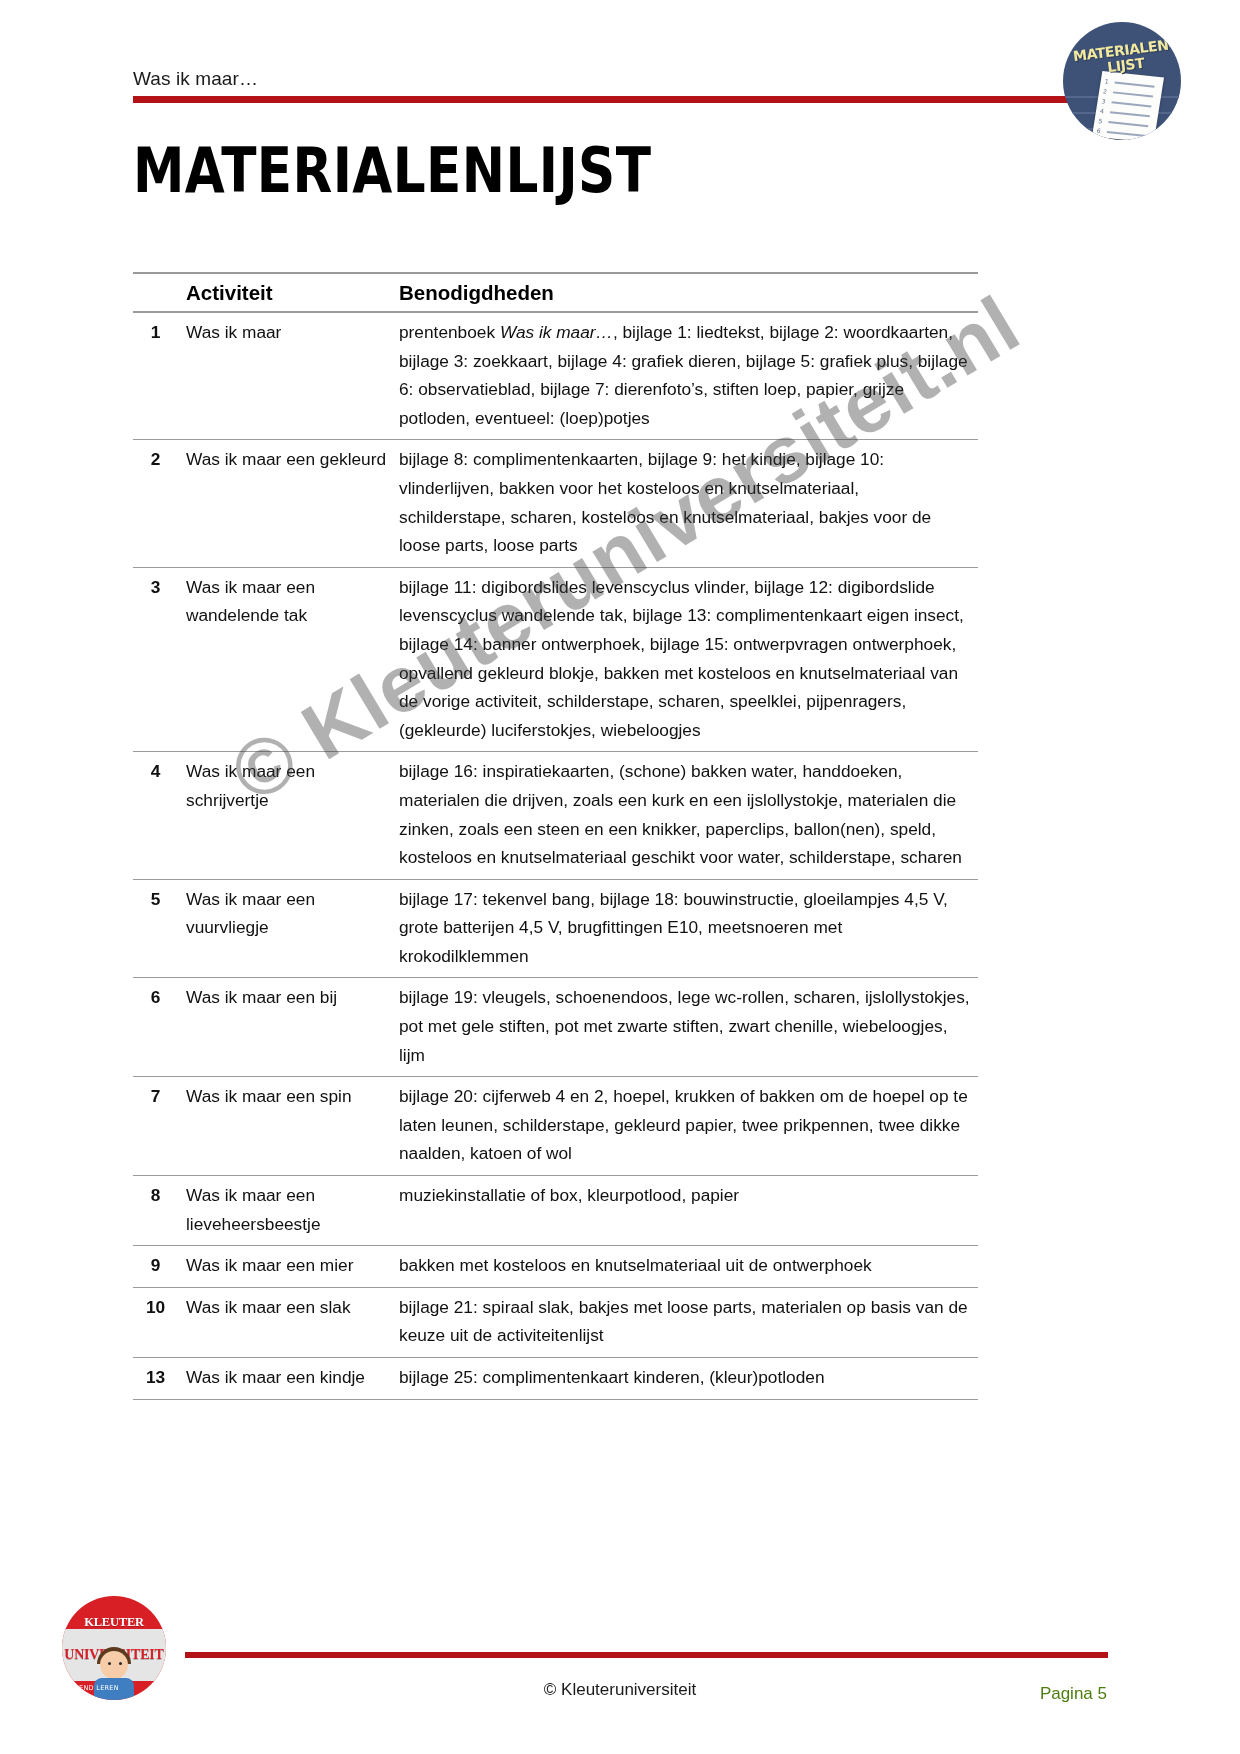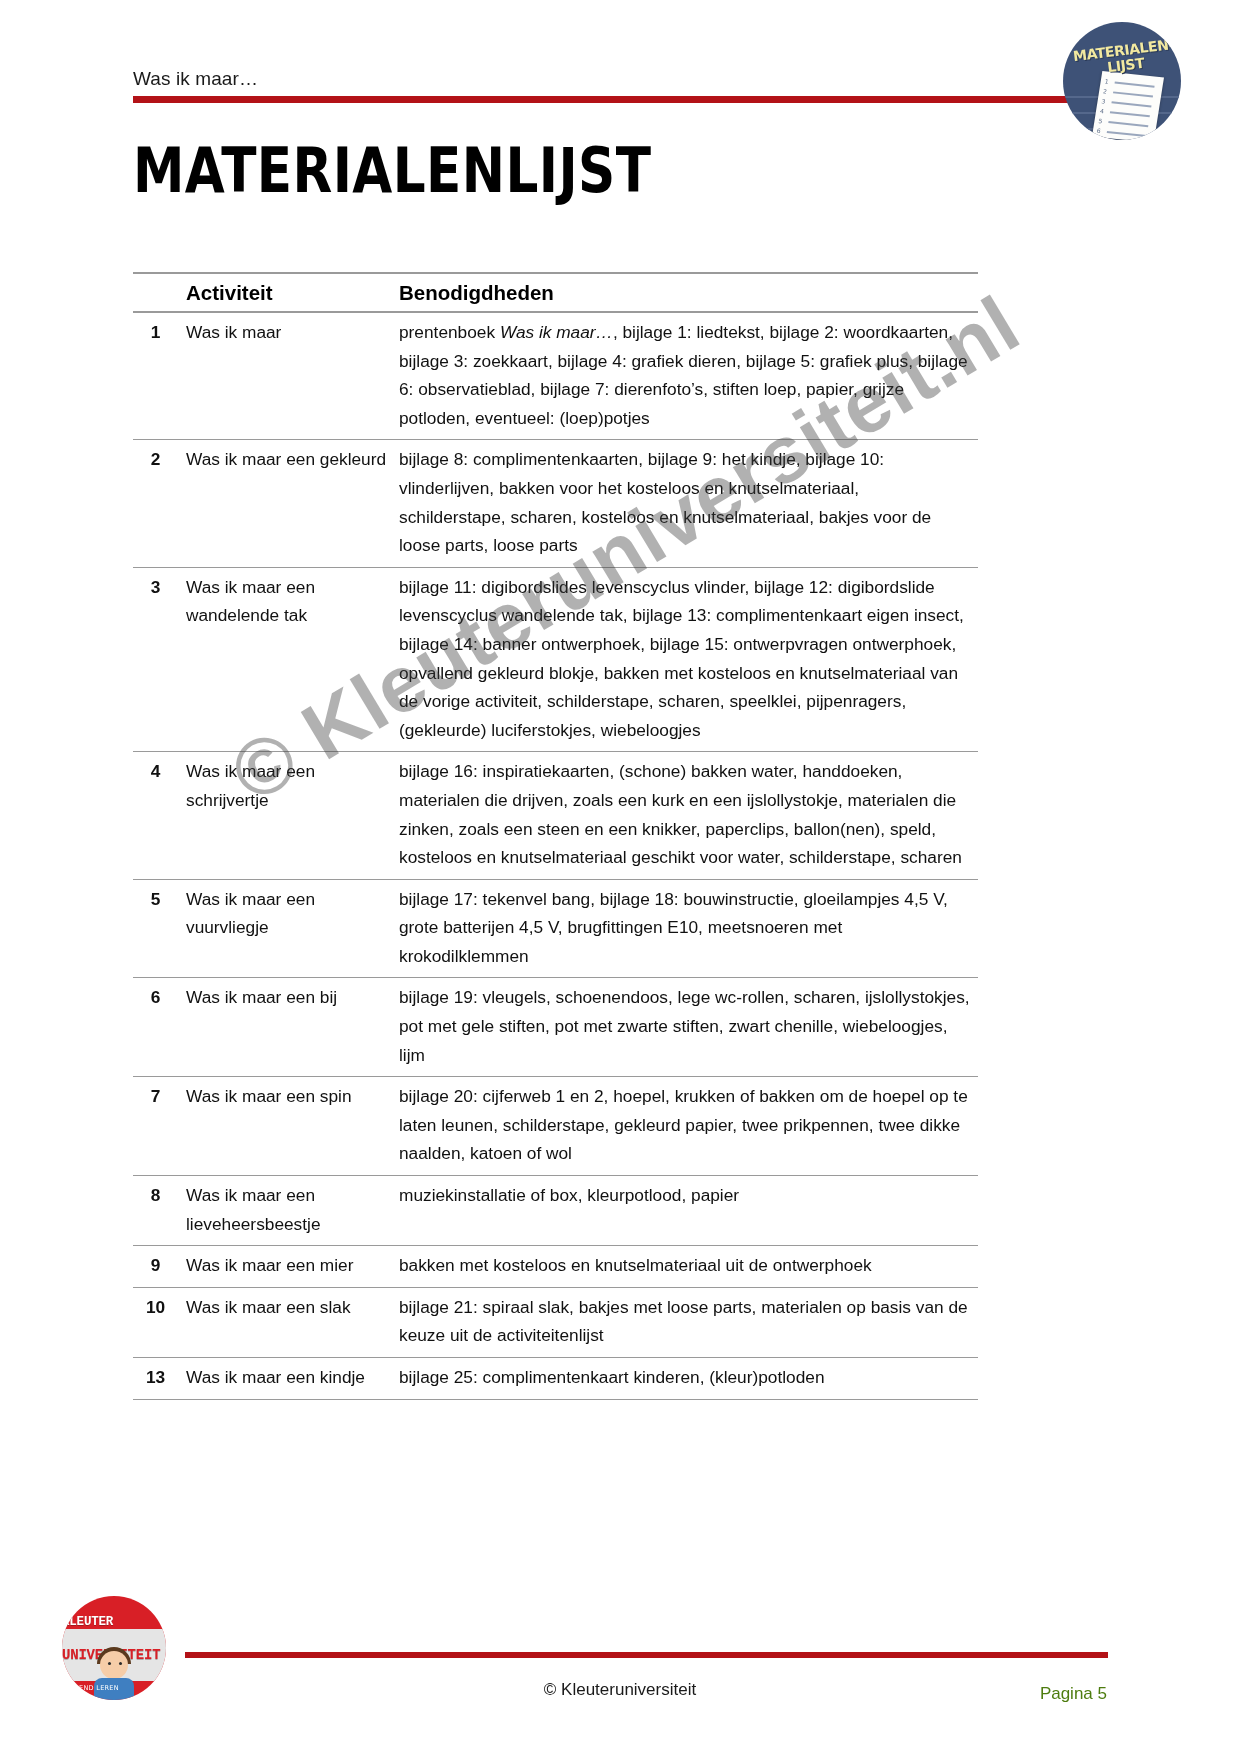--- a/index.html
+++ b/index.html
@@ -232,23 +232,23 @@
     width: 104px;
     height: 104px;
     border-radius: 50%;
     background: #d81f26;
     overflow: hidden;
   }
   .ku-band {
     position: absolute;
     left: 0;
     width: 104px;
-    text-align: left;
+    text-align: center;
     color: #ffffff;
-    font-family: Liberation Mono, monospace;
+    font-family: Liberation Serif, serif;
     font-weight: bold;
     letter-spacing: -0.2px;
     text-shadow: 0 1px 0 rgba(0,0,0,.25);
   }
   .ku-band.b1 { top: 19px; font-size: 12.5px; }
   .ku-band.b2 { top: 33px; font-size: 14px; background: #e5e5e5; color: #d81f26; padding: 18px 0; }
   .ku-face {
     position: absolute;
     left: 38px;
     top: 55px;
@@ -375,21 +375,21 @@
             <td class="ben">bijlage 17: tekenvel bang, bijlage 18: bouwinstructie, gloeilampjes 4,5 V, grote batterijen 4,5 V, brugfittingen E10, meetsnoeren met krokodilklemmen</td>
           </tr>
           <tr>
             <td class="num">6</td>
             <td class="act">Was ik maar een bij</td>
             <td class="ben">bijlage 19: vleugels, schoenendoos, lege wc-rollen, scharen, ijslollystokjes, pot met gele stiften, pot met zwarte stiften, zwart chenille, wiebeloogjes, lijm</td>
           </tr>
           <tr>
             <td class="num">7</td>
             <td class="act">Was ik maar een spin</td>
-            <td class="ben">bijlage 20: cijferweb 1 en 2, hoepel, krukken of bakken om de hoepel op te laten leunen, schilderstape, gekleurd papier, twee prikpennen, twee dikke naalden, katoen of wol</td>
+            <td class="ben">bijlage 20: cijferweb 4 en 2, hoepel, krukken of bakken om de hoepel op te laten leunen, schilderstape, gekleurd papier, twee prikpennen, twee dikke naalden, katoen of wol</td>
           </tr>
           <tr>
             <td class="num">8</td>
             <td class="act">Was ik maar een lieveheersbeestje</td>
             <td class="ben">muziekinstallatie of box, kleurpotlood, papier</td>
           </tr>
           <tr>
             <td class="num">9</td>
             <td class="act">Was ik maar een mier</td>
             <td class="ben">bakken met kosteloos en knutselmateriaal uit de ontwerphoek</td>

